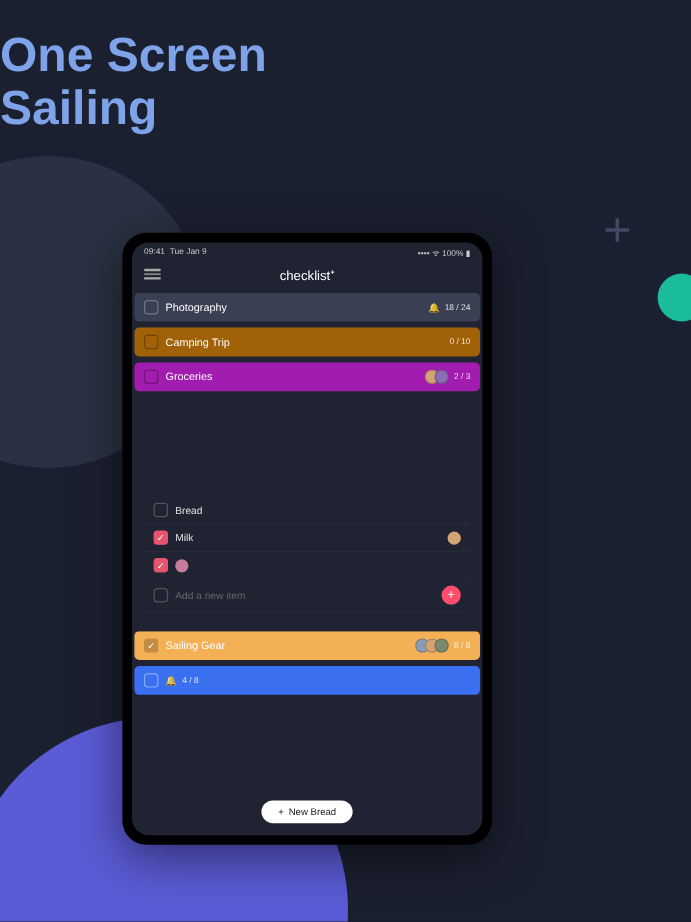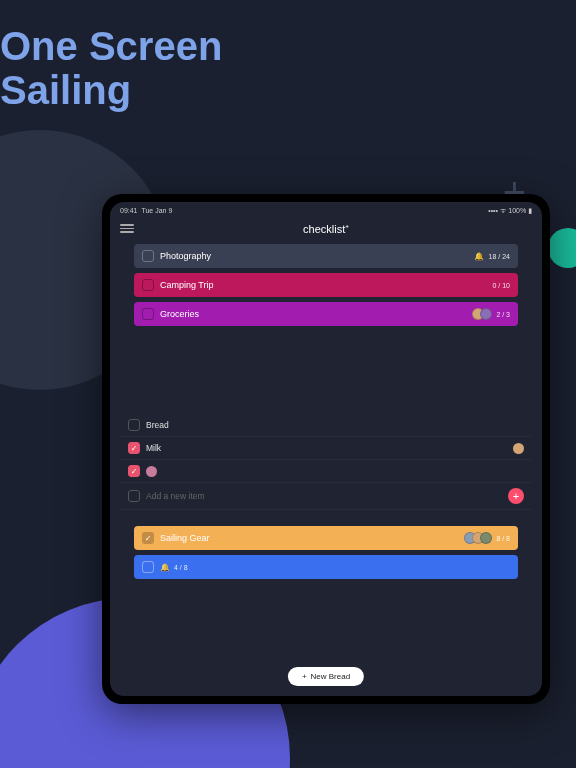--- a/index.html
+++ b/index.html
@@ -2,29 +2,29 @@
 <html><head>
 <meta charset="utf-8">
 <style>
 *{margin:0;padding:0;box-sizing:border-box;font-family:-apple-system,BlinkMacSystemFont,sans-serif}
 body{background:#1b2030;width:576px;height:768px;overflow:hidden;position:relative}
 .bg-circle-gray{position:absolute;width:260px;height:260px;border-radius:50%;background:#2a3142;left:-90px;top:130px}
 .bg-circle-purple{position:absolute;width:320px;height:320px;border-radius:50%;background:#5b5bd6;left:-30px;bottom:-150px}
 .bg-circle-green{position:absolute;width:40px;height:40px;border-radius:50%;background:#1abc9c;right:-12px;top:228px}
 .bg-plus{position:absolute;right:50px;top:170px;color:#414a63;font-size:40px;font-weight:300}
 .headline{position:absolute;width:100%;text-align:left;top:24px;color:#7fa3e8;font-size:40px;font-weight:600;line-height:1.1}
-.tablet{position:absolute;left:102px;top:194px;width:448px;height:510px;background:#000;border-radius:20px;padding:8px;box-shadow:0 10px 40px rgba(0,0,0,.5)}
+.tablet{position:absolute;left:102px;top:194px;width:308px;height:510px;background:#000;border-radius:20px;padding:8px;box-shadow:0 10px 40px rgba(0,0,0,.5)}
 .screen{width:100%;height:100%;background:#1f2332;border-radius:14px;overflow:hidden;display:flex;flex-direction:column;position:relative}
 .status-bar{display:flex;justify-content:space-between;align-items:center;padding:4px 10px 2px;font-size:7px;color:#ccc}
 .header{display:flex;align-items:center;justify-content:space-between;padding:4px 10px 8px}
 .menu-icon{width:14px;display:flex;flex-direction:column;gap:2px}
 .menu-icon span{height:1.5px;background:#aaa;border-radius:1px}
 .app-title{color:#fff;font-size:11px;font-weight:500}
 .header-spacer{width:14px}
-.lists{padding:0 24px;flex:1;overflow:hidden}
+.lists{padding:0 2px;flex:1;overflow:hidden}
 .list-row{display:flex;align-items:center;padding:6px 8px;border-radius:4px;margin-bottom:5px;gap:6px}
 .checkbox{width:12px;height:12px;border:1.5px solid rgba(0,0,0,.3);border-radius:3px;flex-shrink:0;display:flex;align-items:center;justify-content:center}
 .list-title{flex:1;font-size:9px;font-weight:500;color:#fff}
 .list-meta{display:flex;align-items:center;gap:4px}
 .counter{font-size:7px;color:rgba(255,255,255,.85)}
 .bell{font-size:8px;color:rgba(255,255,255,.85)}
 .avatars{display:flex}
 .avatar{width:12px;height:12px;border-radius:50%;border:1px solid rgba(0,0,0,.2);margin-left:-4px;background:#ddd}
 .avatar:first-child{margin-left:0}
 .items{padding:0 10px;margin-bottom:16px}
@@ -71,21 +71,21 @@
 <div class="lists">
   <div class="list-row" style="background:#3a4053">
     <div class="checkbox" style="border-color:#6a7590"></div>
     <div class="list-title">Photography</div>
     <div class="list-meta">
       <span class="bell">🔔</span>
       <span class="counter">18 / 24</span>
     </div>
   </div>
 
-  <div class="list-row" style="background:#be185d">
+  <div class="list-row" style="background:#a16207">
     <div class="checkbox"></div>
     <div class="list-title">Camping Trip</div>
     <div class="list-meta">
             <span class="counter">0 / 10</span>
           </div>
   </div>
 
   <div class="list-row" style="background:#a21caf">
     <div class="checkbox"></div>
     <div class="list-title">Groceries</div>

